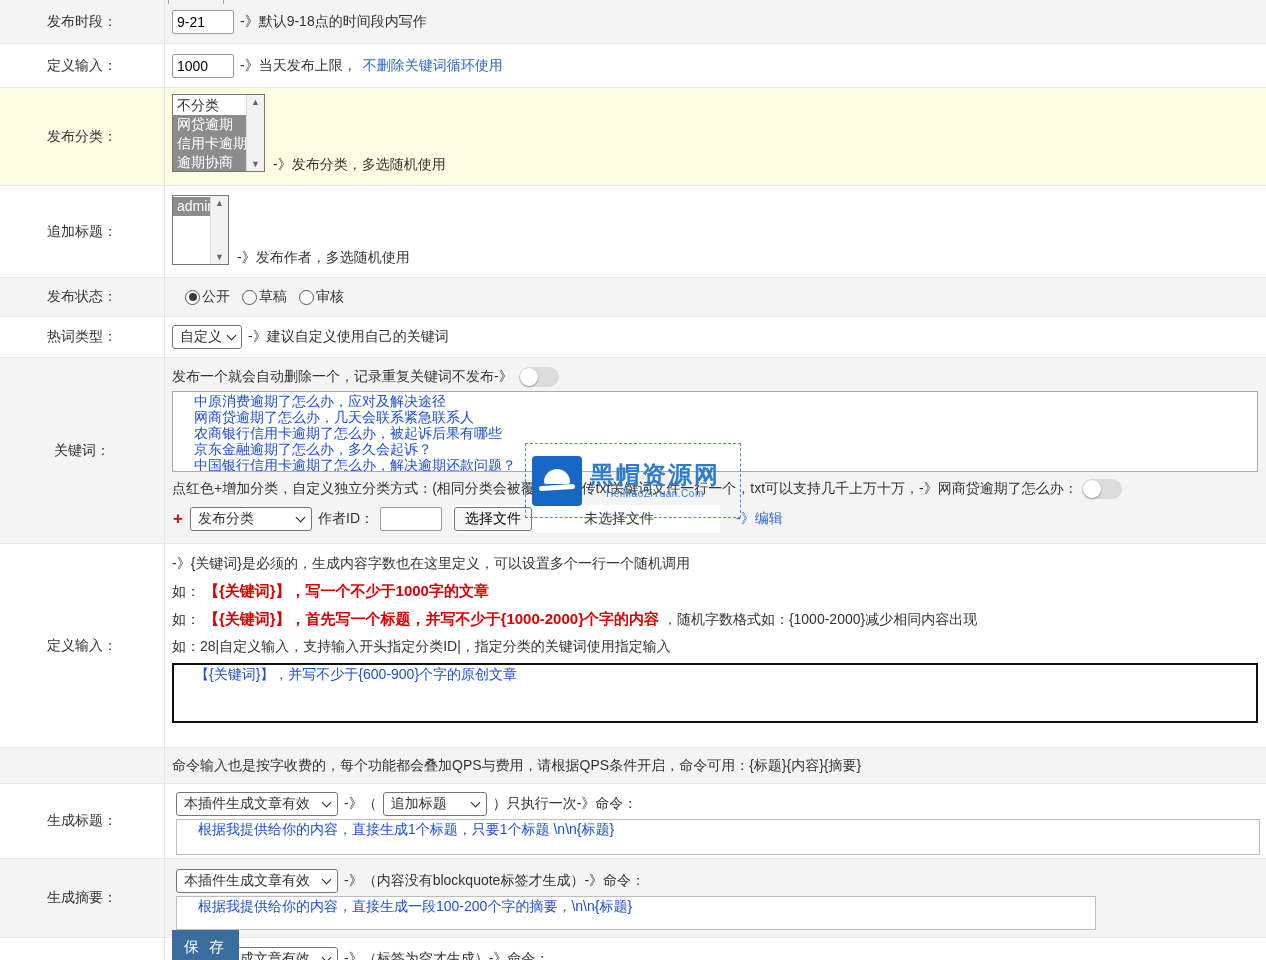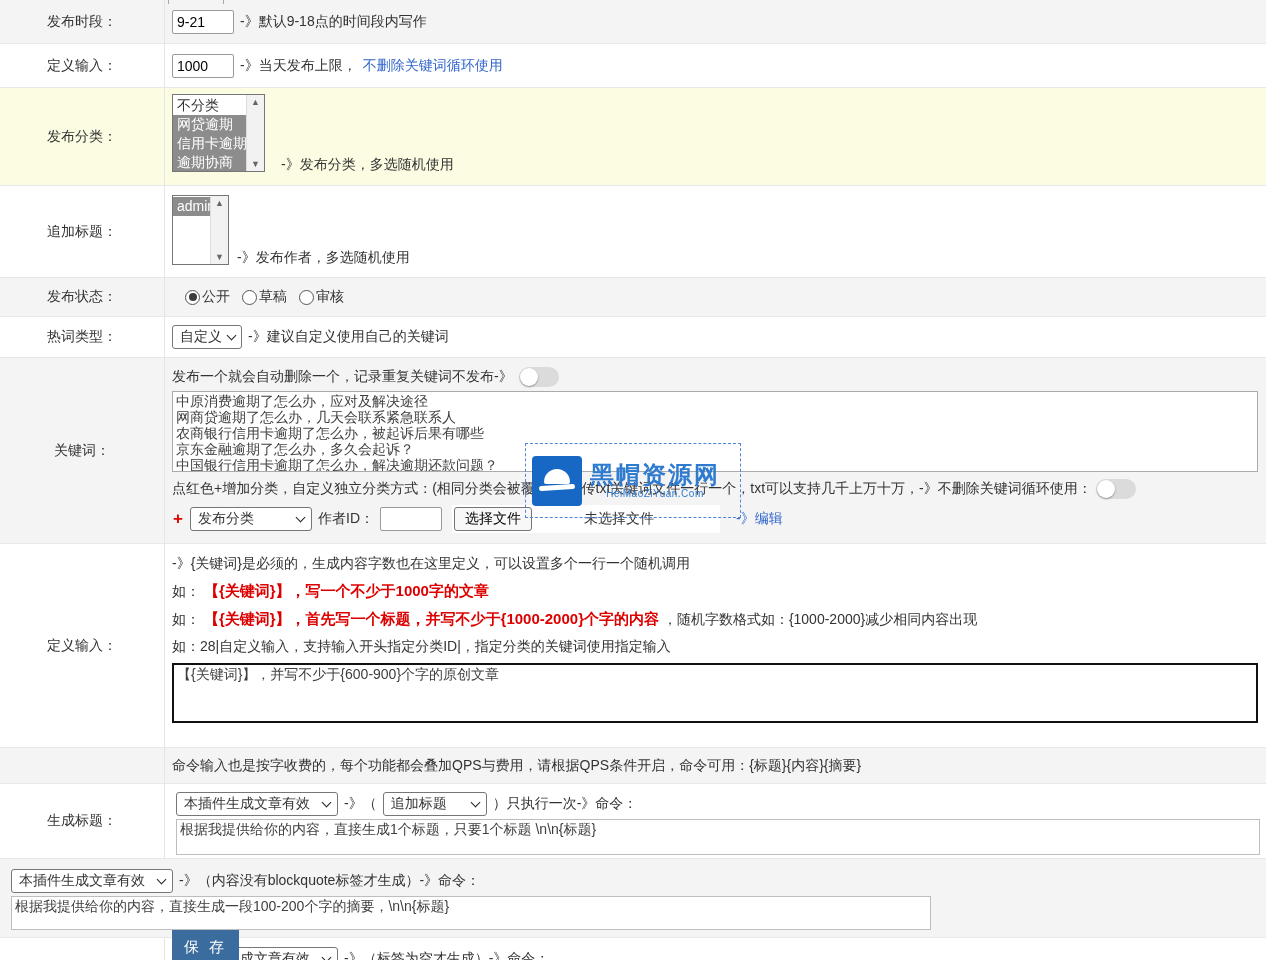--- a/index.html
+++ b/index.html
@@ -24,21 +24,21 @@
   .opt.sel-on{background:#8c8c8c;color:#fff;}
   .msb{width:17px;background:#f2f2f2;border-left:1px solid #dcdcdc;display:flex;flex-direction:column;justify-content:space-between;align-items:center;font-size:9px;color:#666;padding:2px 0;}
   
   .radio{width:13px;height:13px;border:1px solid #555;border-radius:50%;display:inline-block;position:relative;background:#fff;flex:0 0 auto;}
   .radio.on::after{content:"";position:absolute;left:2.5px;top:2.5px;right:2.5px;bottom:2.5px;background:#3c3c3c;border-radius:50%;}
   .rgroup{display:flex;align-items:center;gap:2px;}
   
   .toggle{width:40px;height:20px;border-radius:10px;background:#dbdbdb;position:relative;display:inline-block;vertical-align:middle;flex:0 0 auto;cursor:pointer;}
   .toggle::after{content:"";position:absolute;left:1px;top:1px;width:18px;height:18px;border-radius:50%;background:#fff;box-shadow:0 1px 2px rgba(0,0,0,.35);}
   
-  .ta{display:block;font-family:inherit;font-size:14px;line-height:16px;color:#404040;background:#fff;border:1px solid #ababab;resize:none;padding:1px 3px;box-sizing:border-box;overflow:hidden;}
+  .ta{display:block;font-family:inherit;font-size:14px;line-height:16px;color:#1d4ed8;background:#fff;border:1px solid #ababab;resize:none;padding:1px 21px;box-sizing:border-box;overflow:hidden;}
   .ta-focus{border:2px solid #111;}
   
   .kline{display:flex;align-items:center;gap:6px;}
   .filebox{display:inline-flex;align-items:center;background:#fff;height:28px;width:268px;box-sizing:border-box;padding-left:2px;gap:44px;}
   .filebtn{border:1px solid #767676;border-radius:3px;background:#f8f8f8;height:24px;padding:0 10px;font-size:14px;font-family:inherit;margin-right:8px;white-space:nowrap;cursor:pointer;}
   .redplus{color:#e00000;font-weight:bold;font-size:17px;width:12px;text-align:center;}
   
   .exline{margin-top:9px;}
   .redtext{color:#dd0000;font-weight:bold;font-size:15px;}
   
@@ -70,21 +70,21 @@
     <div class="lbl">定义输入：</div>
     <div class="content vcenter">
       <input class="inp" value="1000" style="">
       <span>-》当天发布上限，</span>
       <a class="link">不删除关键词循环使用</a>
     </div>
   </div>
 
   <div class="row yellow" style="height:98px;">
     <div class="lbl">发布分类：</div>
-    <div class="content" style="display:flex;align-items:flex-end;gap:16px;padding-top:7px;padding-bottom:13px;">
+    <div class="content" style="display:flex;align-items:flex-end;gap:8px;padding-top:7px;padding-bottom:13px;">
       <div class="msel" style="width:93px;height:78px;">
         <div class="mopts">
           <div class="opt">不分类</div>
           <div class="opt sel-on">网贷逾期</div>
           <div class="opt sel-on">信用卡逾期</div>
           <div class="opt sel-on">逾期协商</div>
         </div>
         <div class="msb">
           <span>▲</span>
           <span>▼</span>
@@ -148,21 +148,21 @@
         <span>发布一个就会自动删除一个，记录重复关键词不发布-》</span>
         <span class="toggle"></span>
       </div>
       <textarea class="ta" style="width: 1086px; height: 81px; margin-top: 4px;">中原消费逾期了怎么办，应对及解决途径
 网商贷逾期了怎么办，几天会联系紧急联系人
 农商银行信用卡逾期了怎么办，被起诉后果有哪些
 京东金融逾期了怎么办，多久会起诉？
 中国银行信用卡逾期了怎么办，解决逾期还款问题？</textarea>
       <div style="margin-top:7px;display:flex;align-items:center;flex-wrap:nowrap;">
         <span>点红色+增加分类，自定义独立分类方式：(相同分类会被覆盖)，上传txt关键词文件一行一个，txt可以支持几千上万十万，</span>
-          <span>-》不删除关键词循环使用：</span>
+          <span>-》网商贷逾期了怎么办：</span>
         <span class="toggle" style="margin-left:4px;"></span>
       </div>
       <div class="kline" style="margin-top:6px;">
         <span class="redplus">+</span>
         <div class="sel" style="width:122px;">
           <span>发布分类</span>
           <span class="car"></span>
         </div>
         <span>作者ID：</span>
         <input class="inp" value="" style="">
@@ -213,20 +213,21 @@
           <span>追加标题</span>
           <span class="car"></span>
         </div>
         <span>）只执行一次-》命令：</span>
       </div>
       <textarea class="ta" style="width: 1084px; height: 36px; margin-top: 3px; margin-left: 4px; border-color: rgb(189, 189, 189);">根据我提供给你的内容，直接生成1个标题，只要1个标题 \n\n{标题}</textarea>
     </div>
   </div>
 
   <div class="row gray" style="height:79px;">
+    <div class="lbl">生成摘要：</div>
     <div class="content" style="padding-top:10px;">
       <div class="kline" style="padding-left:4px;">
         <div class="sel" style="width:162px;">
           <span>本插件生成文章有效</span>
           <span class="car"></span>
         </div>
         <span>-》（内容没有blockquote标签才生成）-》命令：</span>
       </div>
       <textarea class="ta" style="width: 920px; height: 34px; margin-top: 3px; margin-left: 4px; border-color: rgb(189, 189, 189);">根据我提供给你的内容，直接生成一段100-200个字的摘要，\n\n{标题}</textarea>
     </div>

